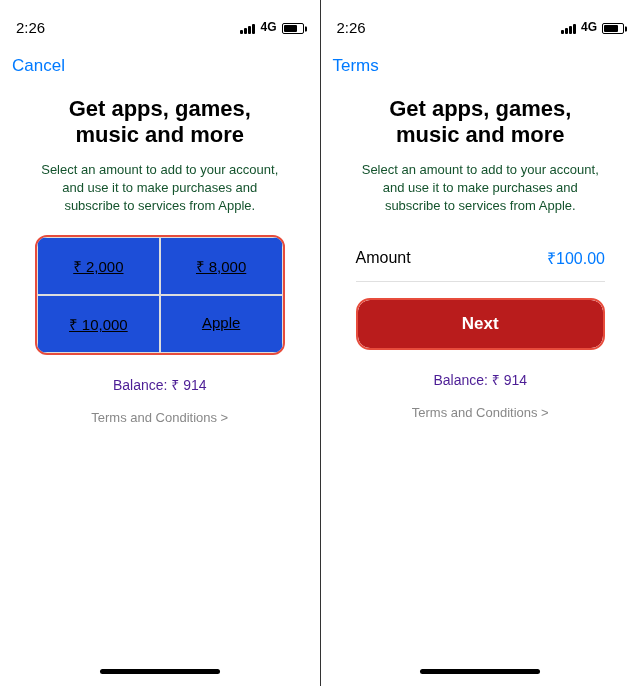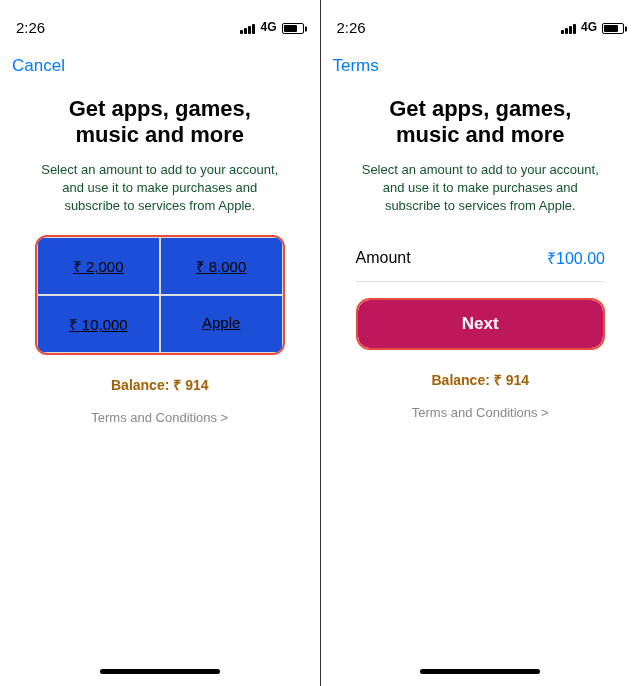--- a/index.html
+++ b/index.html
@@ -172,33 +172,33 @@
     .next-btn-container {
       width: 100%;
       border: 2px solid #e74c3c;
       border-radius: 14px;
       overflow: hidden;
       margin-bottom: 20px;
     }
     .next-btn {
       width: 100%;
       padding: 14px;
-      background: #be185d;
+      background: #b91c1c;
       color: #fff;
       font-size: 17px;
       font-weight: 600;
       border: none;
       cursor: pointer;
       border-radius: 12px;
     }
 
     .balance-text {
       font-size: 14px;
-      font-weight: 700;
-      color: #a16207;
+      font-weight: 400;
+      color: #4c1d95;
       margin-bottom: 16px;
     }
 
     .terms-link {
       font-size: 13px;
       color: #888;
       cursor: pointer;
       display: flex;
       align-items: center;
       gap: 2px;

